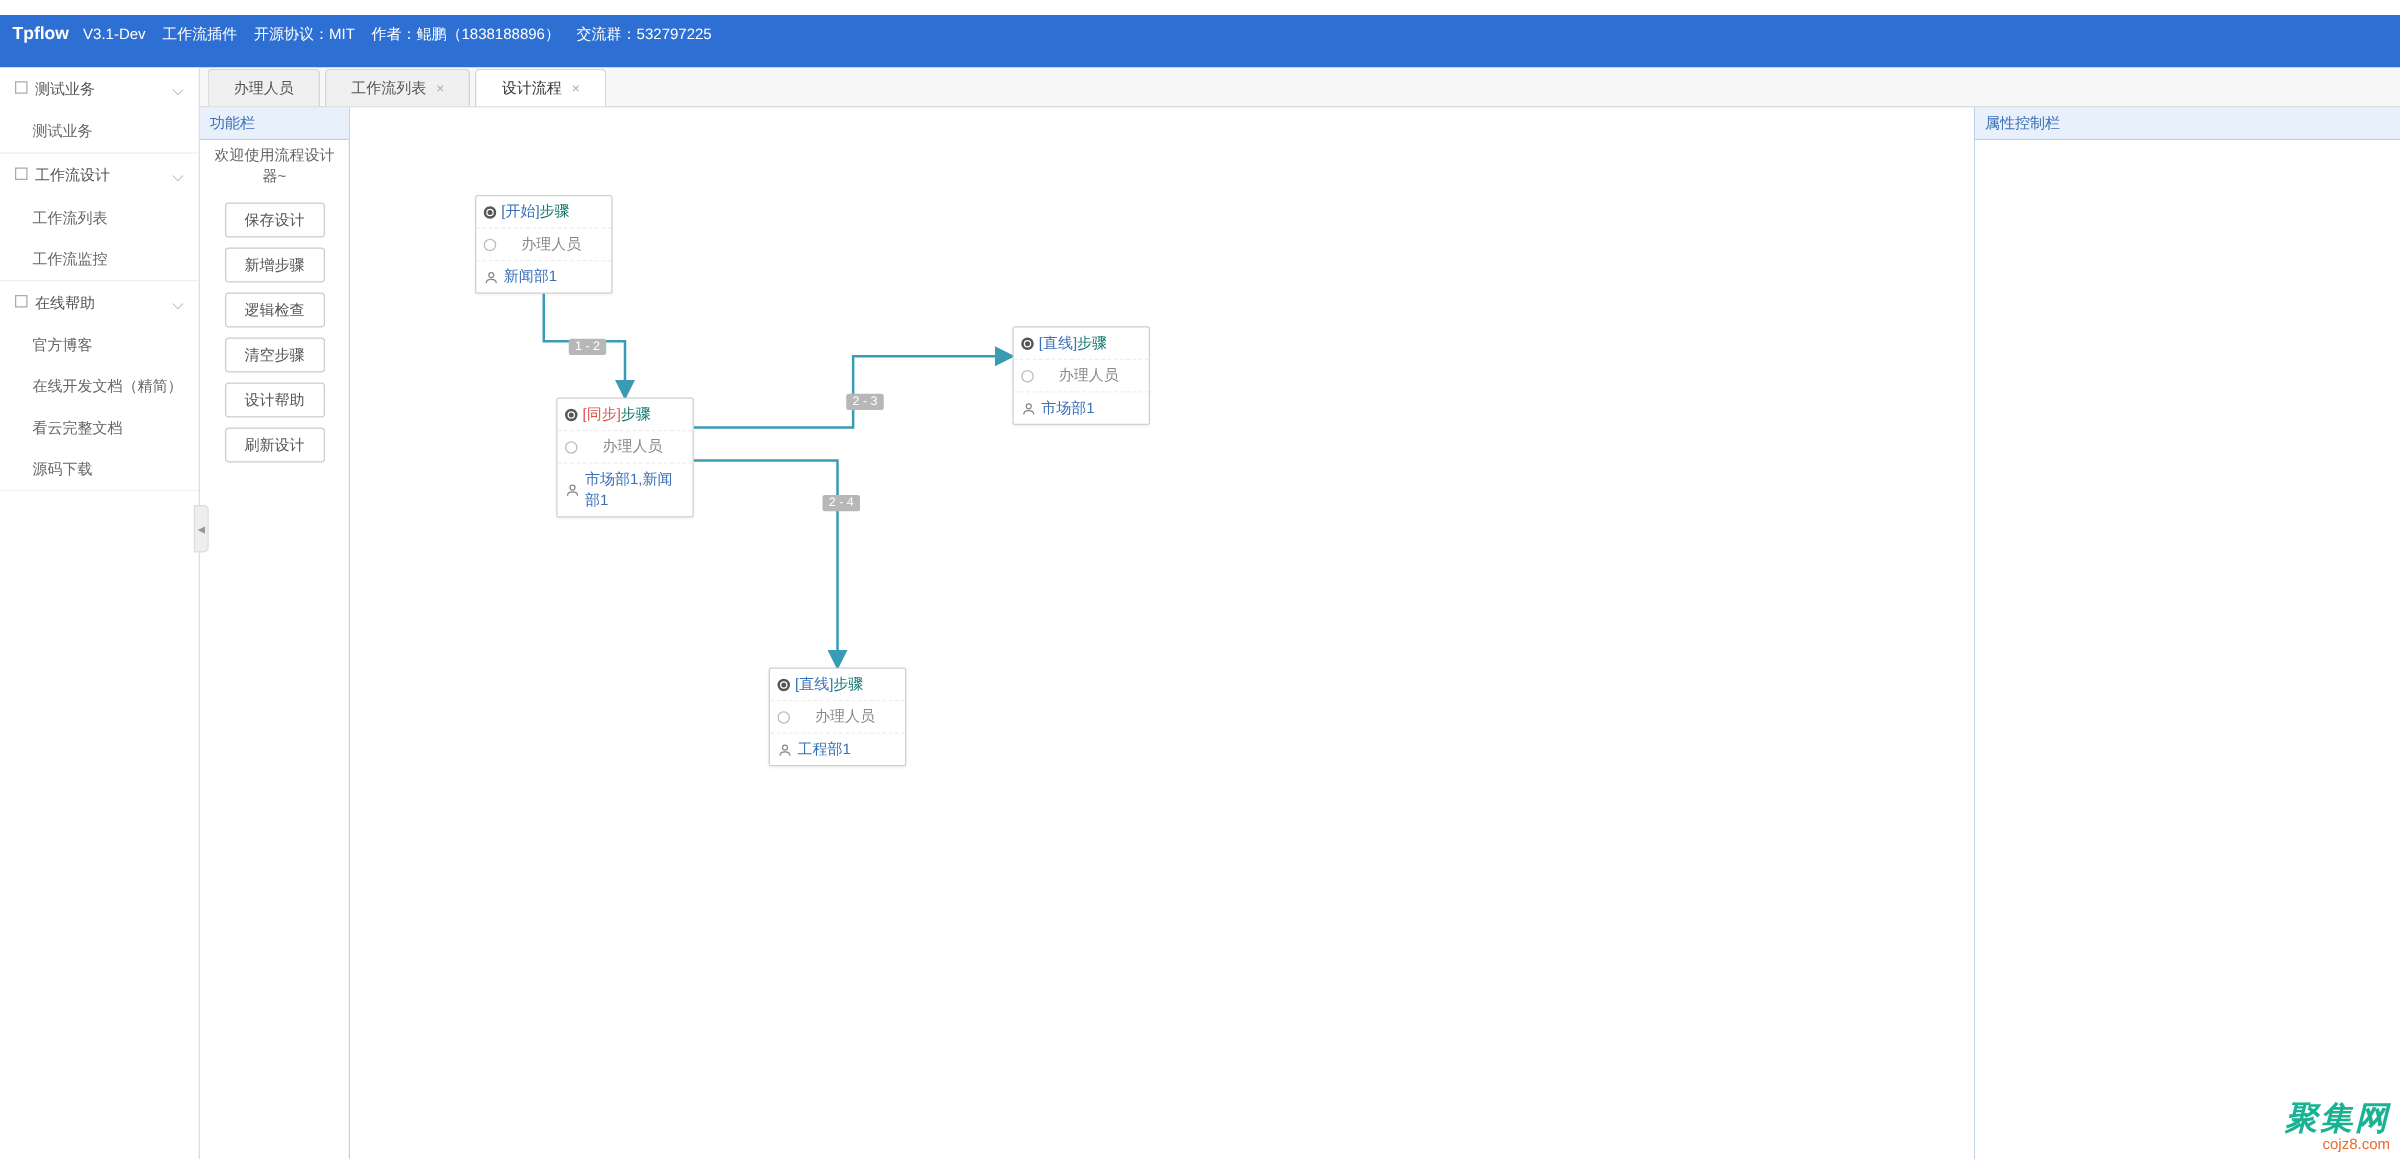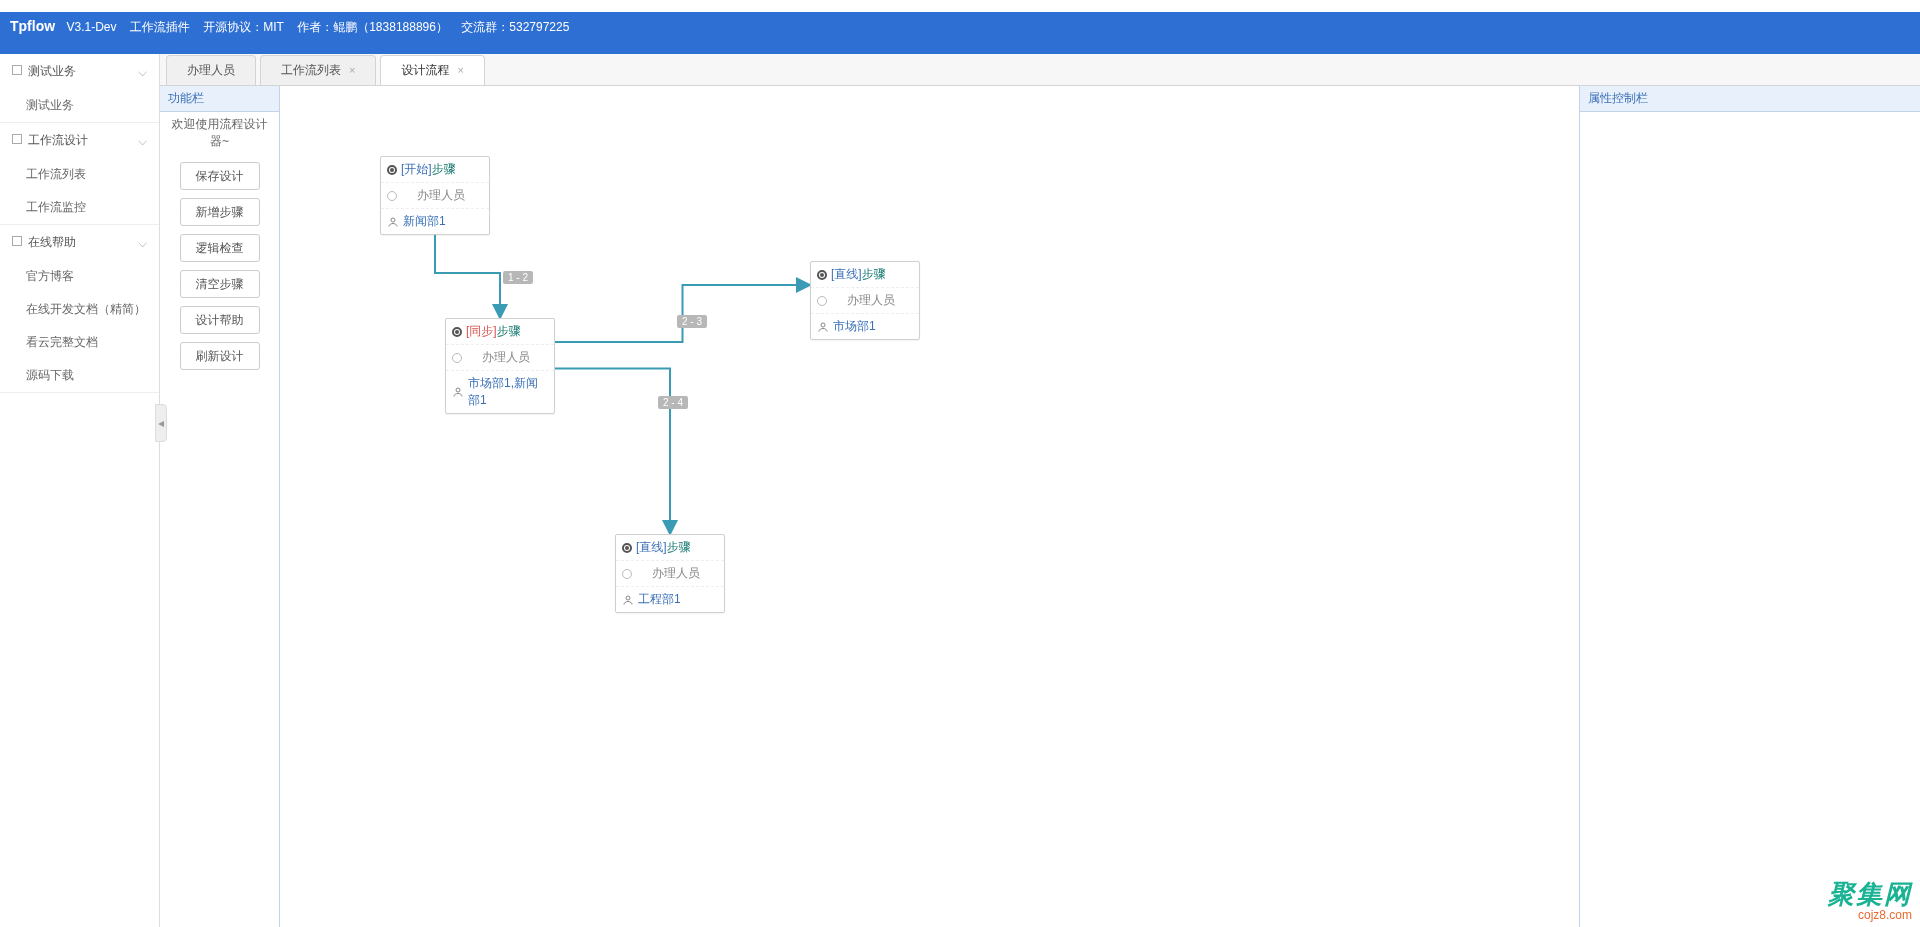--- a/index.html
+++ b/index.html
@@ -206,21 +206,21 @@
                 <span>办理人员</span>
               </div>
               <div class="node-row node-people">
                 <span class="user-ico"><svg viewBox="0 0 24 24" fill="none" stroke="#888" stroke-width="2">
                     <circle cx="12" cy="8" r="4"></circle>
                     <path d="M4 21c0-4 4-6 8-6s8 2 8 6"></path>
                   </svg></span>
                 <span>工程部1</span>
               </div>
             </div>
-            <div class="edge-label" style="left: 175px; top: 185px; margin-left: 48px;">1 - 2</div>
+            <div class="edge-label" style="left: 175px; top: 185px;">1 - 2</div>
             <div class="edge-label" style="left: 397px; top: 229px;">2 - 3</div>
             <div class="edge-label" style="left: 378px; top: 310px;">2 - 4</div>
           </div>
       </div>
 
       <div class="props-panel">
         <div class="panel-header">属性控制栏</div>
       </div>
 
     </div>

